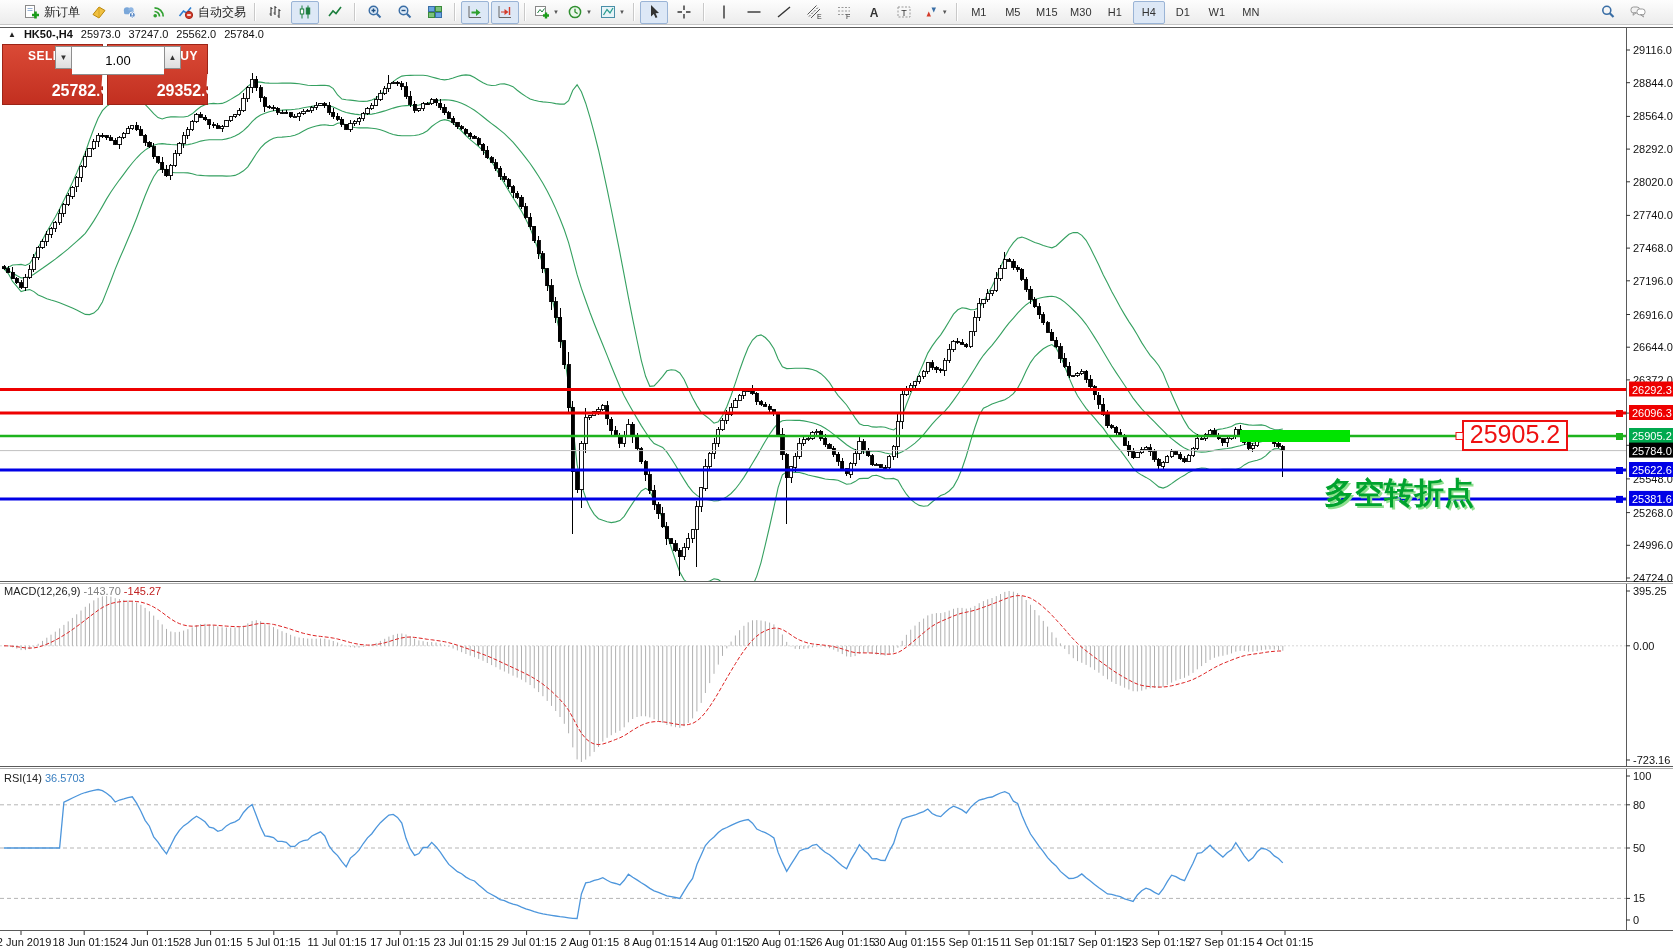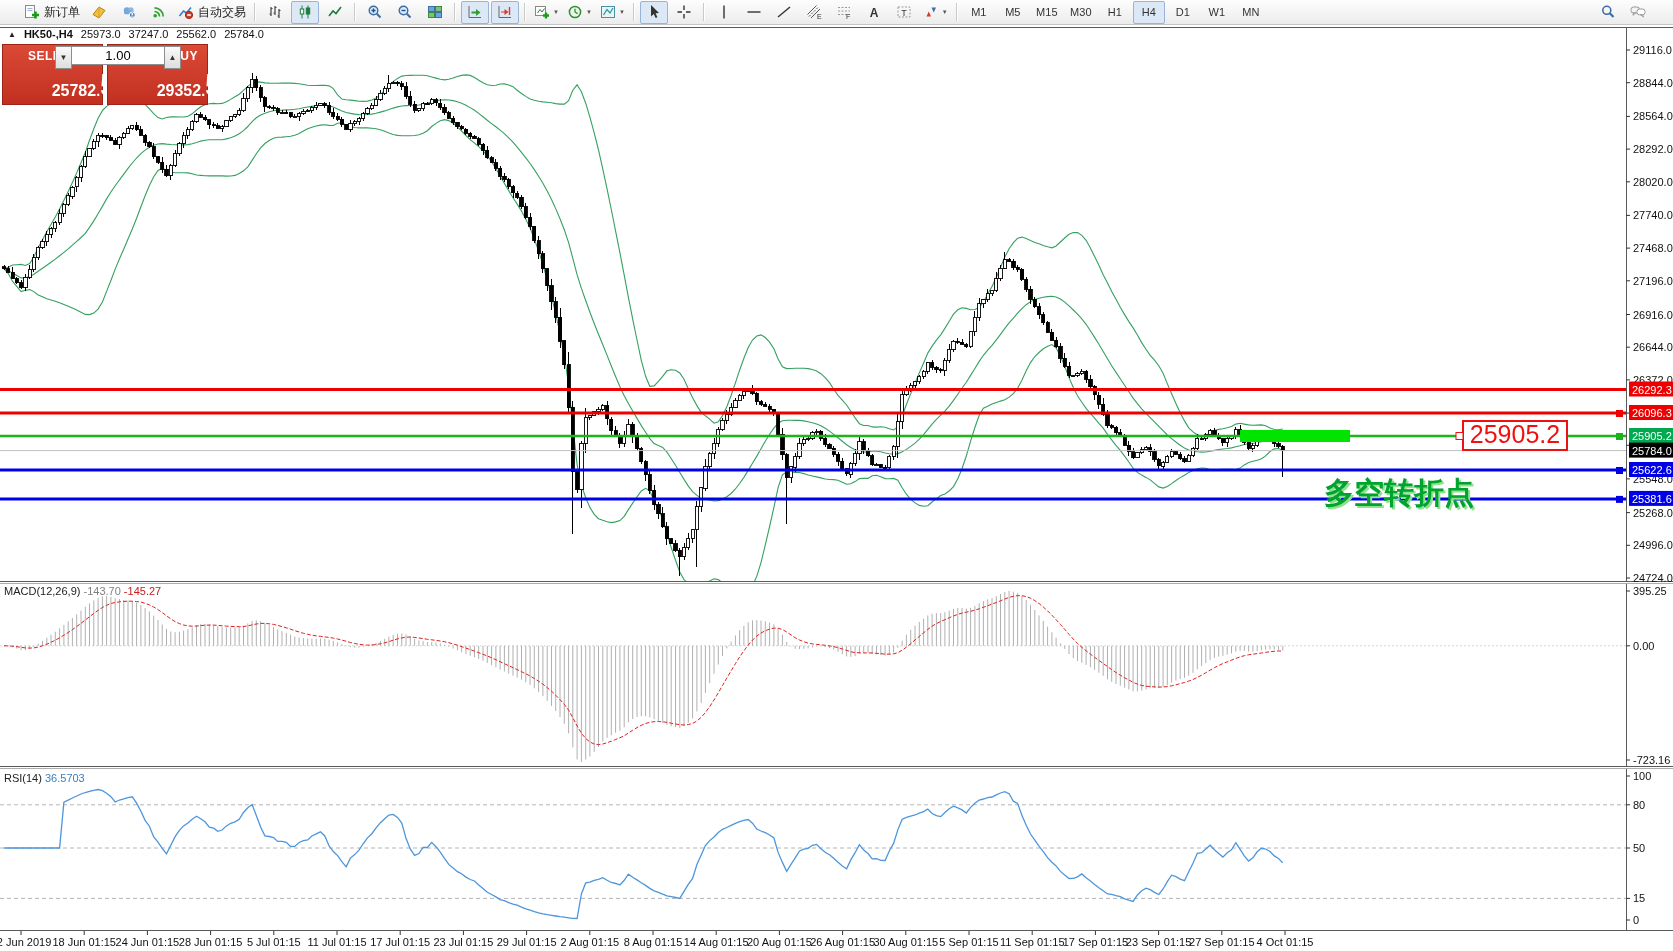--- a/index.html
+++ b/index.html
@@ -36,21 +36,21 @@
   .tp-side{position:absolute;top:4px;font-size:12px;font-weight:bold;color:#fff;letter-spacing:.5px;}
   .sell .tp-side{left:25px;}
   .buy .tp-side{right:9px;}
   .tp-price{position:absolute;bottom:3px;width:100%;text-align:center;color:#fff;line-height:1;padding-left:32px;}
   .p-main{font-size:16px;font-weight:bold;vertical-align:baseline;}
   .p-dot{font-size:14px;font-weight:bold;}
   .p-big{font-size:31px;font-weight:bold;}
   #vol-group{position:absolute;left:53px;top:2px;height:23px;display:flex;z-index:26;}
   .vol-btn{width:17px;height:23px;background:linear-gradient(#fafafa,#dedede);border:1px solid #8e8e8e;
     box-sizing:border-box;font-size:8px;color:#333;display:flex;align-items:center;justify-content:center;padding:0;}
-  #vol-field{width:92px;height:19px;background:#fff;border-top:1px solid #8e8e8e;border-bottom:1px solid #8e8e8e;
+  #vol-field{width:92px;height:29px;background:#fff;border-top:1px solid #8e8e8e;border-bottom:1px solid #8e8e8e;
     box-sizing:border-box;font-size:13px;color:#000;display:flex;align-items:center;justify-content:center;}
 </style>
 </head>
 <body>
 
 <div id="root">
   <svg id="chart-svg" width="1673" height="951">
       <rect x="0" y="25" width="1673" height="926" fill="#fff"></rect>
       <defs>
     <clipPath id="clipMain">

